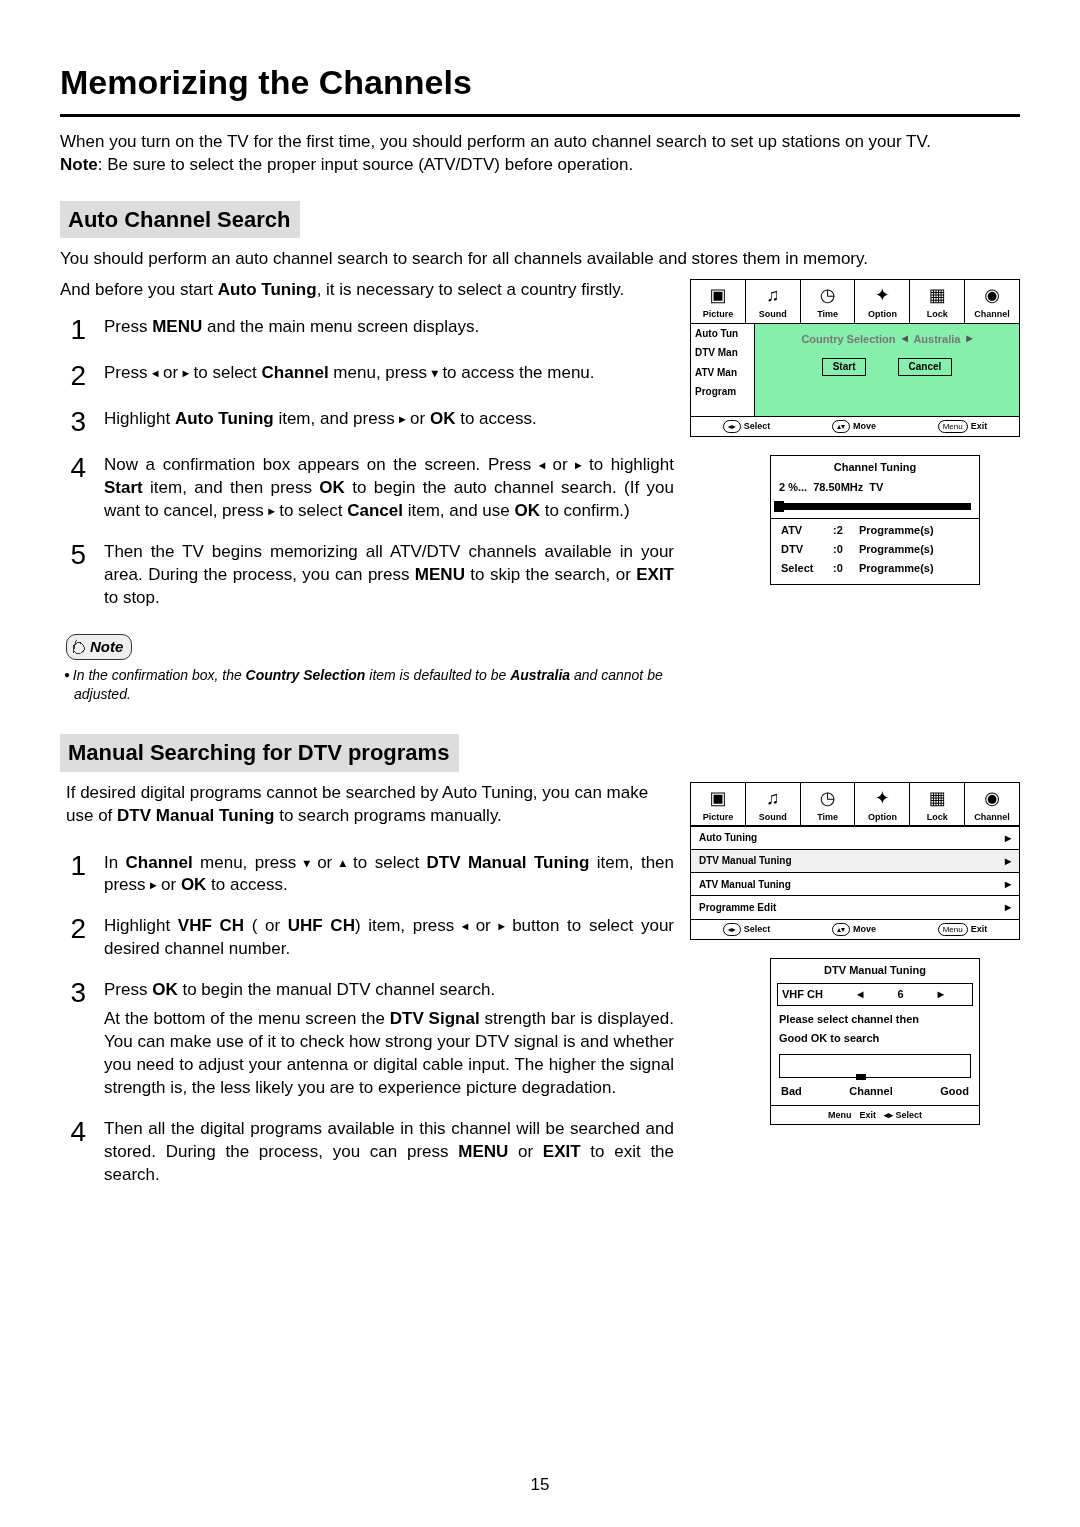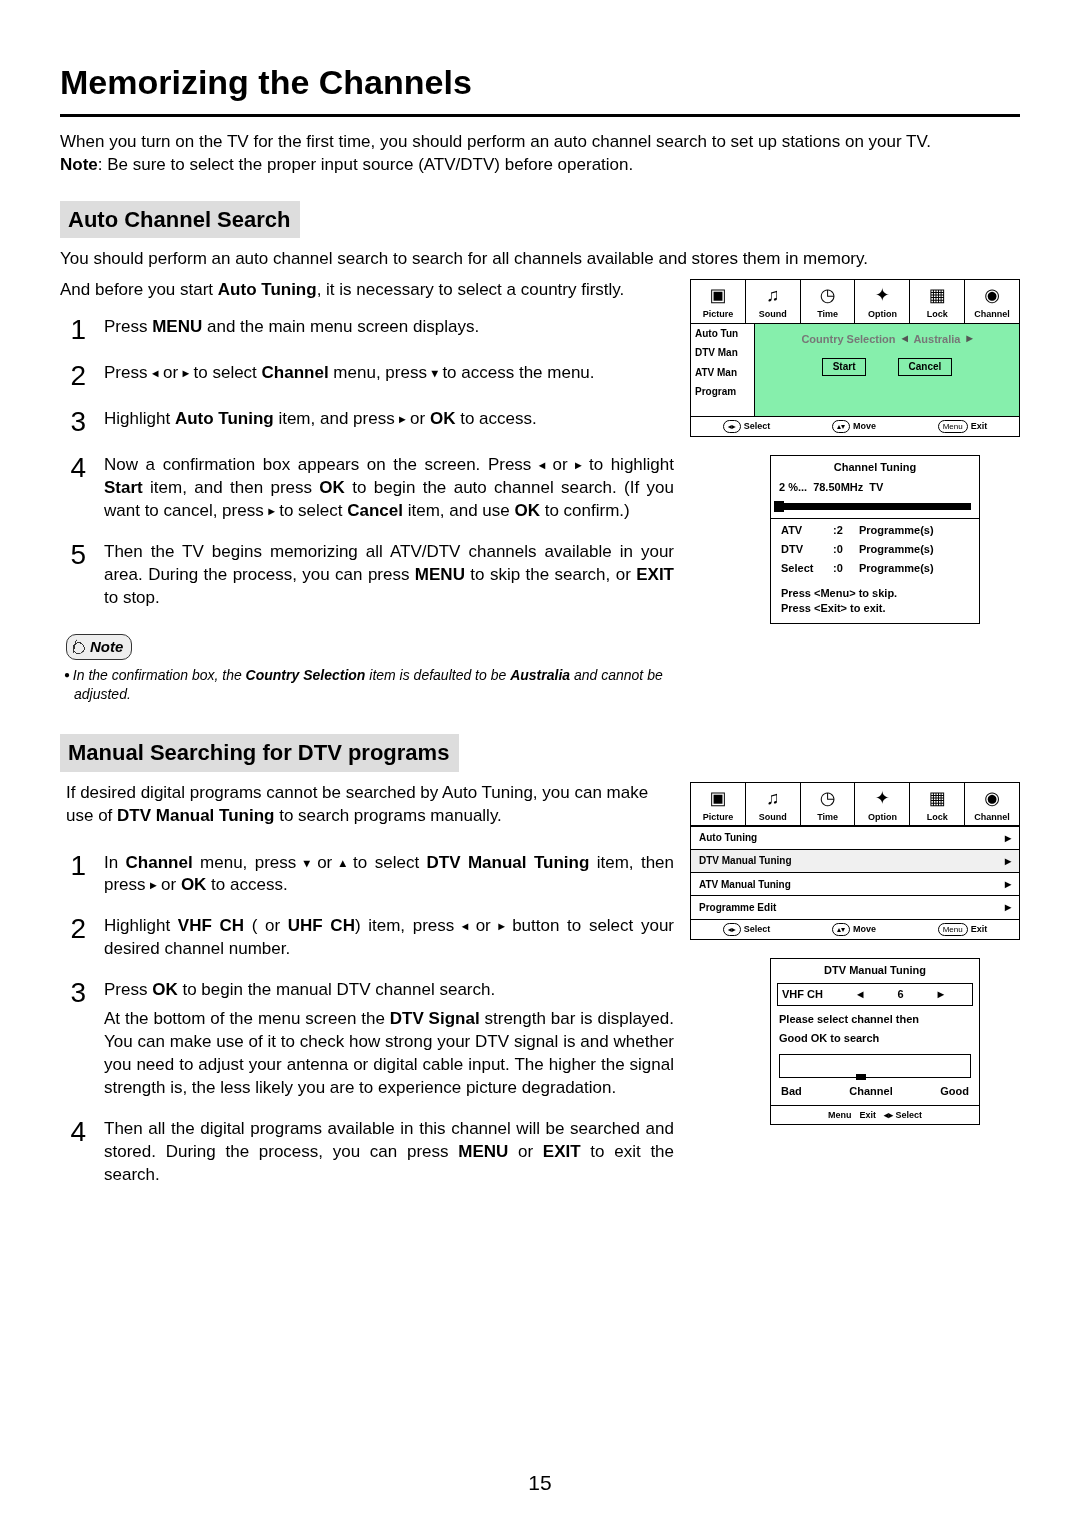--- a/index.html
+++ b/index.html
@@ -188,21 +188,21 @@
     border:1px solid #000; margin:2px 6px; display:flex; align-items:center; padding:2px 4px;
     justify-content:flex-start; gap:10px;
   }
   .mtuning .chrow .sp{flex:1;text-align:center;}
   .mtuning .txt{ padding: 4px 8px;}
   .mtuning .sigbox{ border:1px solid #000; height:24px; margin:4px 8px; position:relative;}
   .mtuning .sigbox::after{content:"";position:absolute;left:40%;bottom:-3px;width:10px;height:6px;background:#000;}
   .mtuning .scale{ display:flex; justify-content:space-between; padding:2px 10px 6px 10px;}
   .mtuning .hints{ border-top:1px solid #000; display:flex; gap:8px; justify-content:center; padding:3px 4px; font-size:9px;}
 
-  .page-num { position:absolute; bottom:30px; left:0; right:0; text-align:center; font-size:21px;}
+  .page-num { position:absolute; bottom:30px; left:0; right:0; text-align:center; font-size:17px;}
 </style>
 </head>
 <body>
 
 
 
 <h1 class="page-title">Memorizing the Channels</h1>
 <hr class="hr-thick">
 
 <p class="intro">
@@ -327,24 +327,20 @@
             <span>DTV</span>
             <span>:0</span>
             <span>Programme(s)</span>
           </div>
           <div class="prow">
             <span>Select</span>
             <span>:0</span>
             <span>Programme(s)</span>
           </div>
         </div>
-      <div class="tips">
-        <div>Press &lt;Menu&gt; to skip.</div>
-        <div>Press &lt;Exit&gt; to exit.</div>
-      </div>
     </div>
   </div>
 </div>
 
 
 <div class="section-bar">Manual Searching for DTV programs</div>
 
 <div class="two-col">
   <div class="col-text">
     <p style="margin-bottom:24px;margin-left:6px;">

